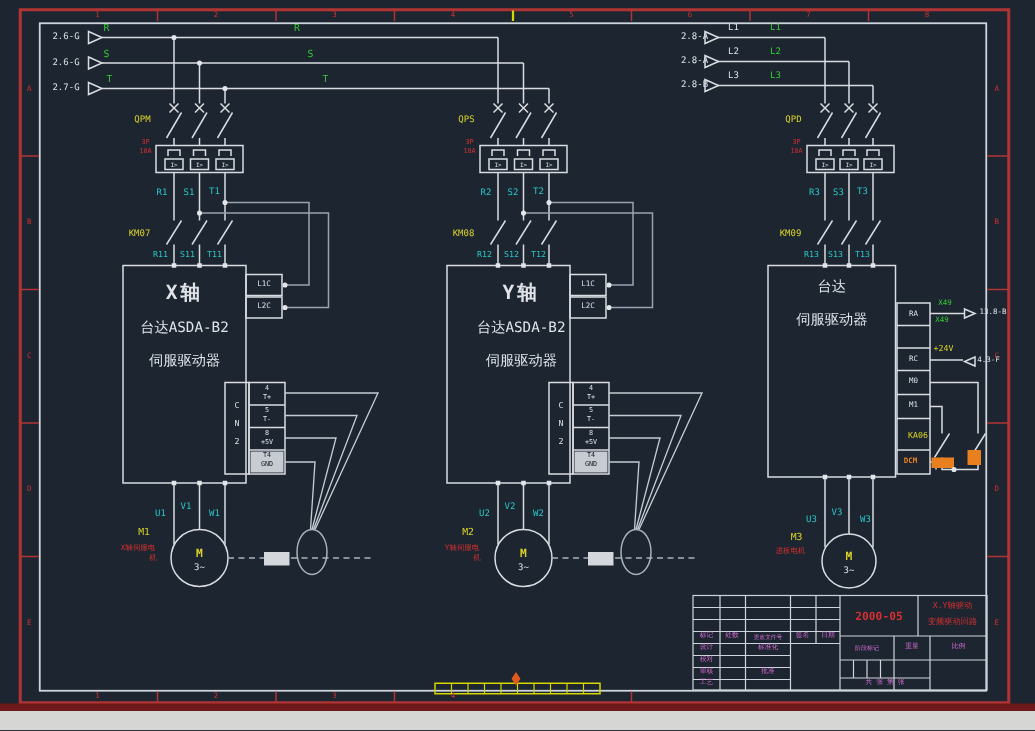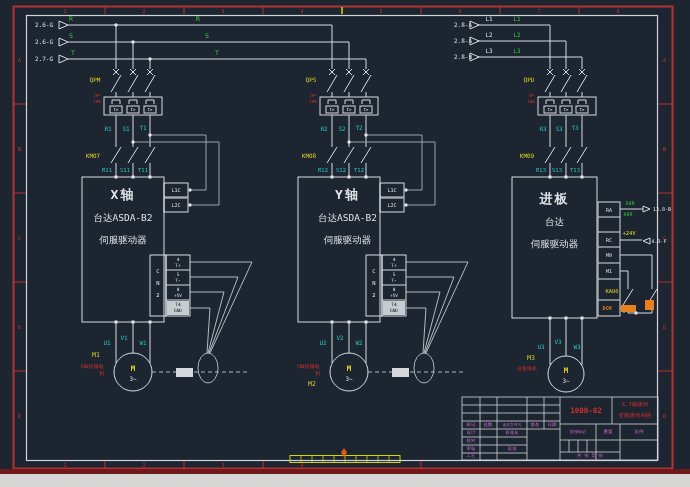--- a/index.html
+++ b/index.html
@@ -206,21 +206,20 @@
   <span class="bt-title">X轴</span>
   <span class="bt-brand">台达ASDA-B2</span>
   <span class="bt-type">伺服驱动器</span>
 </div>
 <div id="drive-y" class="block-text" style="left:298px;top:177px;width:99px;">
   <span class="bt-title">Y轴</span>
   <span class="bt-brand">台达ASDA-B2</span>
   <span class="bt-type">伺服驱动器</span>
 </div>
 <div id="drive-f" class="block-text" style="left:512px;top:177px;width:85px;">
-  <span class="bt-title">进板</span>
   <span class="bt-brand">台达</span>
   <span class="bt-type">伺服驱动器</span>
 </div>
 
 <div id="label-layer">
       <span class="lb" style="left: 44px; top: 25px; font-size: 6px; color: rgb(221, 226, 232);">2.6-G</span>
       <span class="lb" style="left: 44px; top: 42px; font-size: 6px; color: rgb(221, 226, 232);">2.6-G</span>
       <span class="lb" style="left: 44px; top: 59px; font-size: 6px; color: rgb(221, 226, 232);">2.7-G</span>
       <span class="lb" style="left: 71px; top: 19px; font-size: 6.5px; color: rgb(53, 204, 53);">R</span>
       <span class="lb" style="left: 71px; top: 36px; font-size: 6.5px; color: rgb(53, 204, 53);">S</span>
@@ -287,21 +286,21 @@
       <span class="lb" style="left: 394px; top: 266px; font-size: 4.5px; color: rgb(221, 226, 232);">T+</span>
       <span class="lb" style="left: 394px; top: 275px; font-size: 4.5px; color: rgb(221, 226, 232);">5</span>
       <span class="lb" style="left: 394px; top: 281px; font-size: 4.5px; color: rgb(221, 226, 232);">T-</span>
       <span class="lb" style="left: 394px; top: 290px; font-size: 4.5px; color: rgb(221, 226, 232);">8</span>
       <span class="lb" style="left: 394px; top: 296px; font-size: 4.5px; color: rgb(221, 226, 232);">+5V</span>
       <span class="lb" style="left: 394px; top: 305px; font-size: 4.5px; color: rgb(21, 25, 31);">T4</span>
       <span class="lb" style="left: 394px; top: 311px; font-size: 4.5px; color: rgb(21, 25, 31);">GND</span>
       <span class="lb" style="left: 323px; top: 343px; font-size: 6px; color: rgb(41, 199, 199);">U2</span>
       <span class="lb" style="left: 340px; top: 338px; font-size: 6px; color: rgb(41, 199, 199);">V2</span>
       <span class="lb" style="left: 359px; top: 343px; font-size: 6px; color: rgb(41, 199, 199);">W2</span>
-      <span class="lb" style="left: 312px; top: 355px; font-size: 6.5px; color: rgb(217, 211, 39); margin-top: 29px;">M2</span>
+      <span class="lb" style="left: 312px; top: 355px; font-size: 6.5px; color: rgb(217, 211, 39);">M2</span>
       <span class="lb" style="left: 308px; top: 366px; font-size: 5px; color: rgb(208, 48, 48);">Y轴伺服电</span>
       <span class="lb" style="left: 318px; top: 373px; font-size: 5px; color: rgb(208, 48, 48);">机</span>
       <span class="lb" style="left: 349px; top: 369px; font-size: 7.5px; color: rgb(217, 211, 39); font-weight: bold;">M</span>
       <span class="lb" style="left: 349px; top: 379px; font-size: 6px; color: rgb(221, 226, 232);">3~</span>
       <span class="lb" style="left: 529px; top: 80px; font-size: 6px; color: rgb(217, 211, 39);">QPD</span>
       <span class="lb" style="left: 531px; top: 96px; font-size: 4.5px; color: rgb(208, 48, 48);">3P</span>
       <span class="lb" style="left: 531px; top: 102px; font-size: 4.5px; color: rgb(208, 48, 48);">10A</span>
       <span class="lb" style="left: 543px; top: 129px; font-size: 6px; color: rgb(41, 199, 199);">R3</span>
       <span class="lb" style="left: 559px; top: 129px; font-size: 6px; color: rgb(41, 199, 199);">S3</span>
       <span class="lb" style="left: 575px; top: 128px; font-size: 6px; color: rgb(41, 199, 199);">T3</span>
@@ -329,21 +328,21 @@
       <span class="lb" style="left: 566px; top: 381px; font-size: 6px; color: rgb(221, 226, 232);">3~</span>
       <span class="lb" style="left: 116px; top: 110px; font-size: 4px; color: rgb(221, 226, 232);">I&gt;</span>
       <span class="lb" style="left: 133px; top: 110px; font-size: 4px; color: rgb(221, 226, 232);">I&gt;</span>
       <span class="lb" style="left: 150px; top: 110px; font-size: 4px; color: rgb(221, 226, 232);">I&gt;</span>
       <span class="lb" style="left: 332px; top: 110px; font-size: 4px; color: rgb(221, 226, 232);">I&gt;</span>
       <span class="lb" style="left: 349px; top: 110px; font-size: 4px; color: rgb(221, 226, 232);">I&gt;</span>
       <span class="lb" style="left: 366px; top: 110px; font-size: 4px; color: rgb(221, 226, 232);">I&gt;</span>
       <span class="lb" style="left: 550px; top: 110px; font-size: 4px; color: rgb(221, 226, 232);">I&gt;</span>
       <span class="lb" style="left: 566px; top: 110px; font-size: 4px; color: rgb(221, 226, 232);">I&gt;</span>
       <span class="lb" style="left: 582px; top: 110px; font-size: 4px; color: rgb(221, 226, 232);">I&gt;</span>
-      <span class="lb" style="left: 586px; top: 411px; font-size: 7.5px; color: rgb(208, 48, 48); font-weight: bold;">1000-02</span>
+      <span class="lb" style="left: 586px; top: 411px; font-size: 7.5px; color: rgb(208, 48, 48); font-weight: bold;">2000-05</span>
       <span class="lb" style="left: 635px; top: 405px; font-size: 5.5px; color: rgb(208, 48, 48);">X.Y轴驱动</span>
       <span class="lb" style="left: 635px; top: 416px; font-size: 5.5px; color: rgb(208, 48, 48);">变频驱动回路</span>
       <span class="lb" style="left: 471px; top: 425px; font-size: 4.5px; color: rgb(207, 108, 208);">标记</span>
       <span class="lb" style="left: 488px; top: 425px; font-size: 4.5px; color: rgb(207, 108, 208);">处数</span>
       <span class="lb" style="left: 512px; top: 425px; font-size: 3.8px; color: rgb(207, 108, 208);">更改文件号</span>
       <span class="lb" style="left: 535px; top: 425px; font-size: 4.5px; color: rgb(207, 108, 208);">签名</span>
       <span class="lb" style="left: 552px; top: 425px; font-size: 4.5px; color: rgb(207, 108, 208);">日期</span>
       <span class="lb" style="left: 471px; top: 433px; font-size: 4.5px; color: rgb(207, 108, 208);">设计</span>
       <span class="lb" style="left: 471px; top: 441px; font-size: 4.5px; color: rgb(207, 108, 208);">校对</span>
       <span class="lb" style="left: 471px; top: 449px; font-size: 4.5px; color: rgb(207, 108, 208);">审核</span>

